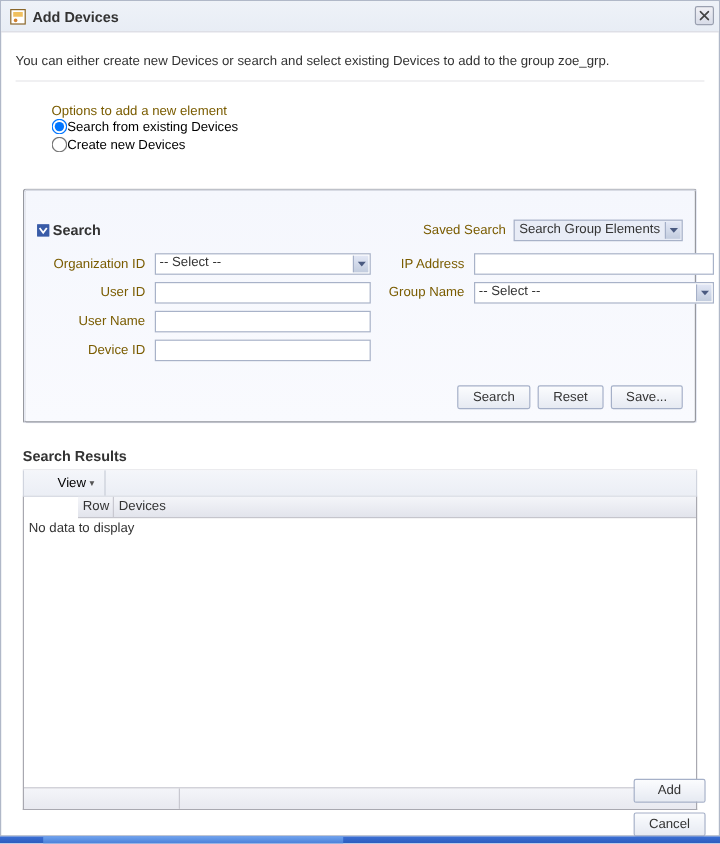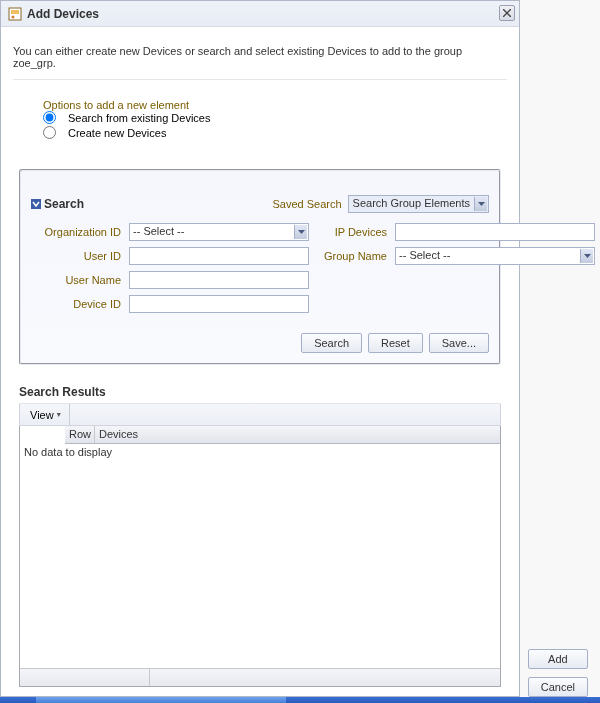--- a/index.html
+++ b/index.html
@@ -8,21 +8,21 @@
   font-size: 11px;
   background: #f8f8f8;
   width: 600px;
   height: 703px;
   position: relative;
   overflow: hidden;
 }
 .dialog {
   border: 1px solid #b0b8c8;
   background: #fff;
-  width: 520px;
+  width: 600px;
   height: 697px;
 }
 .titlebar {
   background: linear-gradient(to bottom, #eef2f8, #e8edf5);
   border-bottom: 1px solid #d8d8e0;
   height: 26px;
   display: flex;
   align-items: center;
   padding: 0 6px;
   position: relative;
@@ -65,21 +65,21 @@
   margin: 18px 0 30px 30px;
   flex-direction: column;
 }
 .options-label {
   color: #7a5c00;
   font-size: 11px;
   margin-right: 8px;
   padding-top: 1px;
 }
 .radio-group { display: flex; flex-direction: column; gap: 2px; }
-.radio-item { display: flex; align-items: center; gap: 12px; }
+.radio-item { display: flex; align-items: center; gap: 0; }
 .radio-item input { margin: 0; }
 .search-panel {
   border: 2px groove #e6e9f3;
   border-radius: 3px;
   background: linear-gradient(to bottom, #f5f7fd, #f9fafe);
   margin: 16px 6px;
   padding: 24px 10px 10px 10px;
 }
 .panel-header {
   display: flex;
@@ -204,20 +204,21 @@
   align-items: center;
 }
 .view-menu {
   border-right: 1px solid #c8cdd8;
   padding: 0 8px 0 10px;
   height: 100%;
   display: flex;
   align-items: center;
   gap: 3px;
   cursor: pointer;
+  margin-left: 18px;
 }
 .menu-arrow { font-size: 8px; color: #555; }
 .grid-table {
   border: 1px solid #a8a8b0;
   border-top: none;
 }
 .grid-header {
   display: flex;
   background: linear-gradient(to bottom, #f4f5f9, #e2e4ec);
   border-bottom: 1px solid #b8b8c0;
@@ -347,21 +348,21 @@
       <div class="form-grid">
         <div class="form-label">Organization ID</div>
         <div class="select-wrap" style="width:100%">
           <div class="select-field">-- Select --</div>
           <div class="sel-arrow">
               <svg viewBox="0 0 7 5">
                 <path d="M0 0 L3.5 4 L7 0 Z" fill="#4a5a80"></path>
               </svg>
             </div>
         </div>
-        <div class="form-label">IP Devices</div>
+        <div class="form-label">IP Address</div>
         <input class="text-input" value="" style="">
 
         <div class="form-label">User ID</div>
         <input class="text-input" value="" style="">
         <div class="form-label">Group Name</div>
         <div class="select-wrap" style="width:100%">
           <div class="select-field">-- Select --</div>
           <div class="sel-arrow">
               <svg viewBox="0 0 7 5">
                 <path d="M0 0 L3.5 4 L7 0 Z" fill="#4a5a80"></path>

